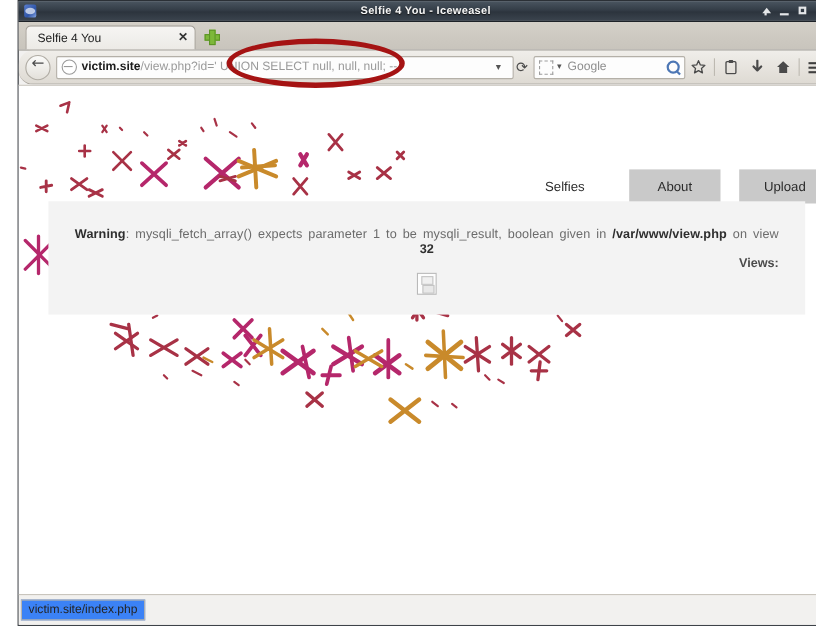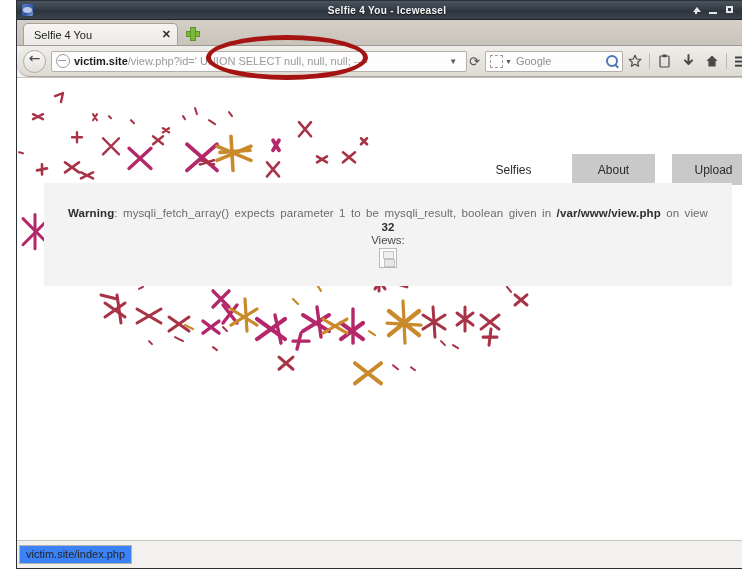--- a/index.html
+++ b/index.html
@@ -382,24 +382,25 @@
   }
   .warn-line b { color: #2e2e2e; }
   .warn-line-2 {
     font-size: 11.5px;
     color: #2e2e2e;
     font-weight: bold;
     text-align: center;
     margin-top: -1px;
   }
   .views-label {
-    text-align: center;
+    text-align: right;
     font-size: 11.5px;
     color: #4b4b4b;
     margin-top: 1px;
+    font-weight: bold;
   }
   .broken-img {
     width: 18px;
     height: 20px;
     margin: 2px auto 0 auto;
     border: 1px solid #b9b9b9;
     background: #fdfdfd;
     position: relative;
     box-sizing: border-box;
   }

